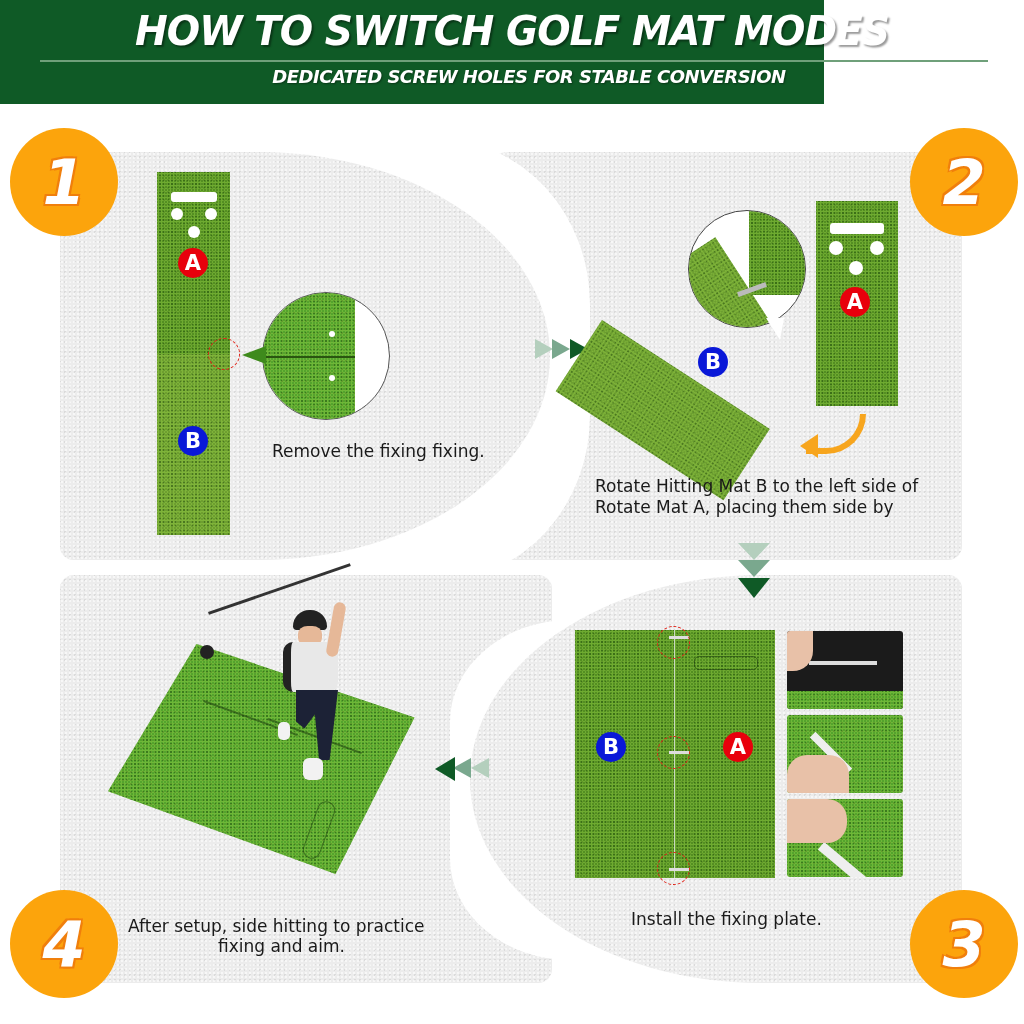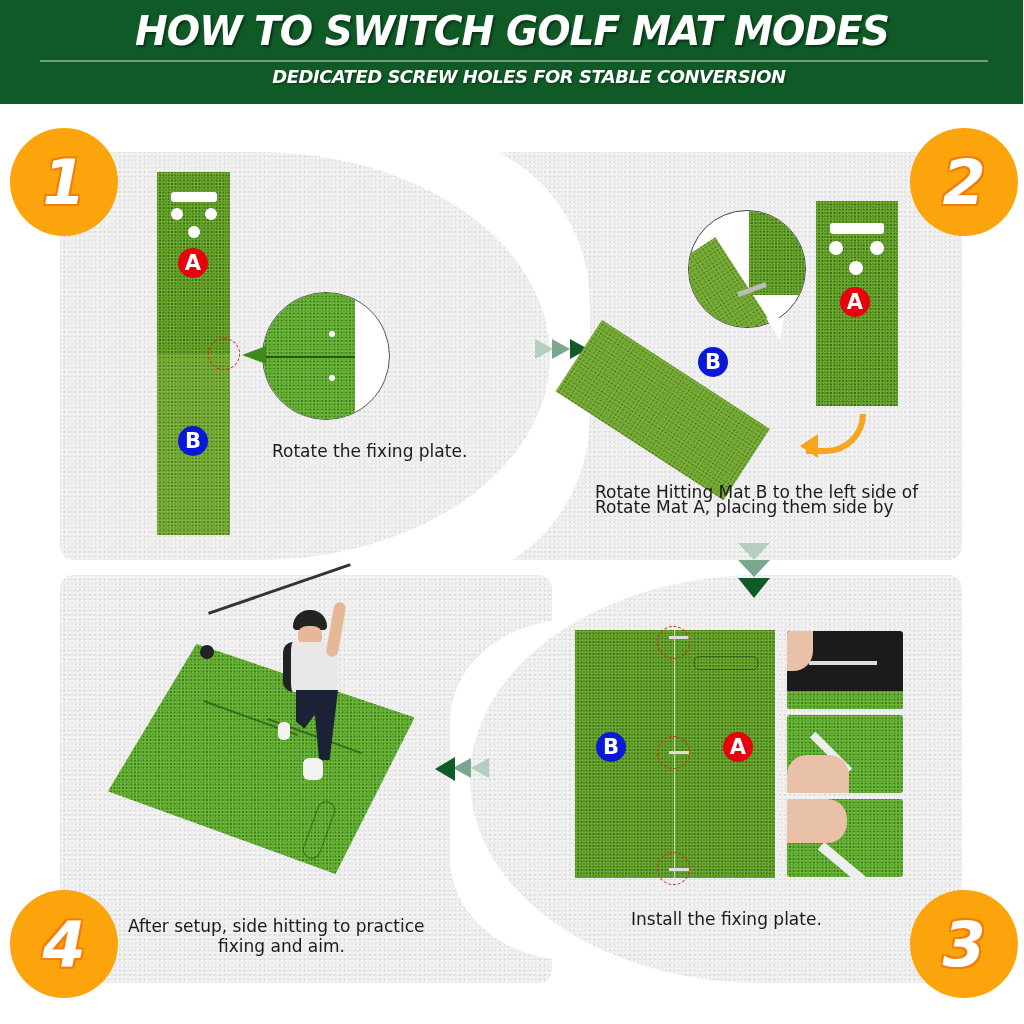--- a/index.html
+++ b/index.html
@@ -1,19 +1,19 @@
 <!DOCTYPE html>
 <html><head>
 <meta charset="utf-8">
 <style>
   * { box-sizing: border-box; margin: 0; padding: 0; }
   html, body { width: 1024px; height: 1024px; background: #ffffff; overflow: hidden; }
   body { position: relative; font-family: "Liberation Sans", sans-serif; }
 
-  .header { position: absolute; left: 0; top: 0; width: 1023px; height: 104px; background: #0f5a26; }
+  .header { position: absolute; left: 0; top: 0; width: 824px; height: 104px; background: #0f5a26; }
   .header .title { position: absolute; left: 0; top: 8px; width: 1024px; text-align: center; color: #fff;
     font-family: "DejaVu Sans", sans-serif; font-weight: bold; font-style: italic; font-size: 40px; letter-spacing: -1px;
     text-shadow: 2px 2px 2px rgba(0,0,0,0.4); transform: scaleX(0.98); }
   .header .rule { position: absolute; left: 40px; top: 60px; width: 948px; height: 2px; background: #6fa07a; }
   .header .subtitle { position: absolute; left: 0; top: 66px; width: 1024px; text-align: center; color: #fff;
     font-family: "DejaVu Sans", sans-serif; font-weight: bold; font-style: italic; font-size: 18px; letter-spacing: -0.5px;
     text-shadow: 1px 1px 2px rgba(0,0,0,0.4); padding-left: 34px; }
 
   .panel { position: absolute; background: #ececec;
     background-image: radial-gradient(rgba(255,255,255,0.6) 1px, transparent 1px), radial-gradient(rgba(200,200,200,0.5) 1px, transparent 1px);
@@ -81,21 +81,21 @@
     <div class="letter b" style="left:21px;top:72px;">B</div>
   </div>
   <div class="dashcirc" style="left:208px;top:338px;width:32px;height:32px;"></div>
   <div style="position:absolute;left:262px;top:292px;width:128px;height:128px;border-radius:50%;overflow:hidden;border:1px solid #555;background:#fff;">
     <div class="grass grass-bright" style="position:absolute;left:0;top:0;width:92px;height:128px;"></div>
     <div style="position:absolute;left:0;top:63px;width:92px;height:2px;background:#2a5410;"></div>
     <div class="hole" style="left:66px;top:38px;width:6px;height:6px;"></div>
     <div class="hole" style="left:66px;top:82px;width:6px;height:6px;"></div>
   </div>
   <div style="position:absolute;left:242px;top:346px;width:0;height:0;border-top:9px solid transparent;border-bottom:9px solid transparent;border-right:24px solid #3e8a1c;"></div>
-  <div class="caption" style="left:272px;top:441px;">Rotate the fixing plate.</div>
+  <div class="caption" style="left:272px;top:441px;">Remove the fixing fixing.</div>
 </div>
 
 <div>
   <div class="chev" style="left:535px;top:339px;border-top:10px solid transparent;border-bottom:10px solid transparent;border-left:18px solid #b4cfbd;"></div>
   <div class="chev" style="left:552px;top:339px;border-top:10px solid transparent;border-bottom:10px solid transparent;border-left:18px solid #7aa88e;"></div>
   <div class="chev" style="left:570px;top:339px;border-top:10px solid transparent;border-bottom:10px solid transparent;border-left:18px solid #0f5a26;"></div>
 </div>
 
 <div class="badge" style="left:910px;top:128px;">
     <span>2</span>
@@ -111,21 +111,21 @@
   <div class="grass grass-light" style="position:absolute;left:617px;top:320px;width:200px;height:85px;transform-origin:0 0;transform:translate(-15px,0) rotate(33deg);"></div>
   <div class="letter b" style="left:698px;top:347px;">B</div>
   <div style="position:absolute;left:688px;top:210px;width:118px;height:118px;border-radius:50%;overflow:hidden;border:1px solid #444;background:#fff;">
     <div class="grass" style="position:absolute;left:60px;top:0;width:60px;height:84px;"></div>
     <div class="grass grass-light" style="position:absolute;left:-20px;top:40px;width:80px;height:100px;transform:rotate(-33deg);"></div>
     <div style="position:absolute;left:48px;top:76px;width:30px;height:5px;background:#bbb;transform:rotate(-20deg);"></div>
   </div>
   <div style="position:absolute;left:766px;top:318px;width:0;height:0;border-left:14px solid transparent;border-right:4px solid transparent;border-top:22px solid #fff;"></div>
   <div style="position:absolute;left:806px;top:414px;width:60px;height:40px;border-bottom:6px solid #f7a51d;border-right:6px solid #f7a51d;border-radius:0 0 50px 0;"></div>
   <div class="chev" style="left:800px;top:434px;border-top:12px solid transparent;border-bottom:12px solid transparent;border-right:18px solid #f7a51d;"></div>
-  <div class="caption" style="left:595px;top:476px;margin-top:6px;">Rotate Hitting Mat B to the left side of</div>
+  <div class="caption" style="left:595px;top:476px;">Rotate Hitting Mat B to the left side of</div>
   <div class="caption" style="left:595px;top:497px;">Rotate Mat A, placing them side by</div>
 </div>
 
 <div>
   <div class="chev" style="left:738px;top:543px;border-left:16px solid transparent;border-right:16px solid transparent;border-top:17px solid #b4cfbd;"></div>
   <div class="chev" style="left:738px;top:560px;border-left:16px solid transparent;border-right:16px solid transparent;border-top:17px solid #7aa88e;"></div>
   <div class="chev" style="left:738px;top:578px;border-left:16px solid transparent;border-right:16px solid transparent;border-top:20px solid #0f5a26;"></div>
 </div>
 
 <div class="badge" style="left:910px;top:890px;">

